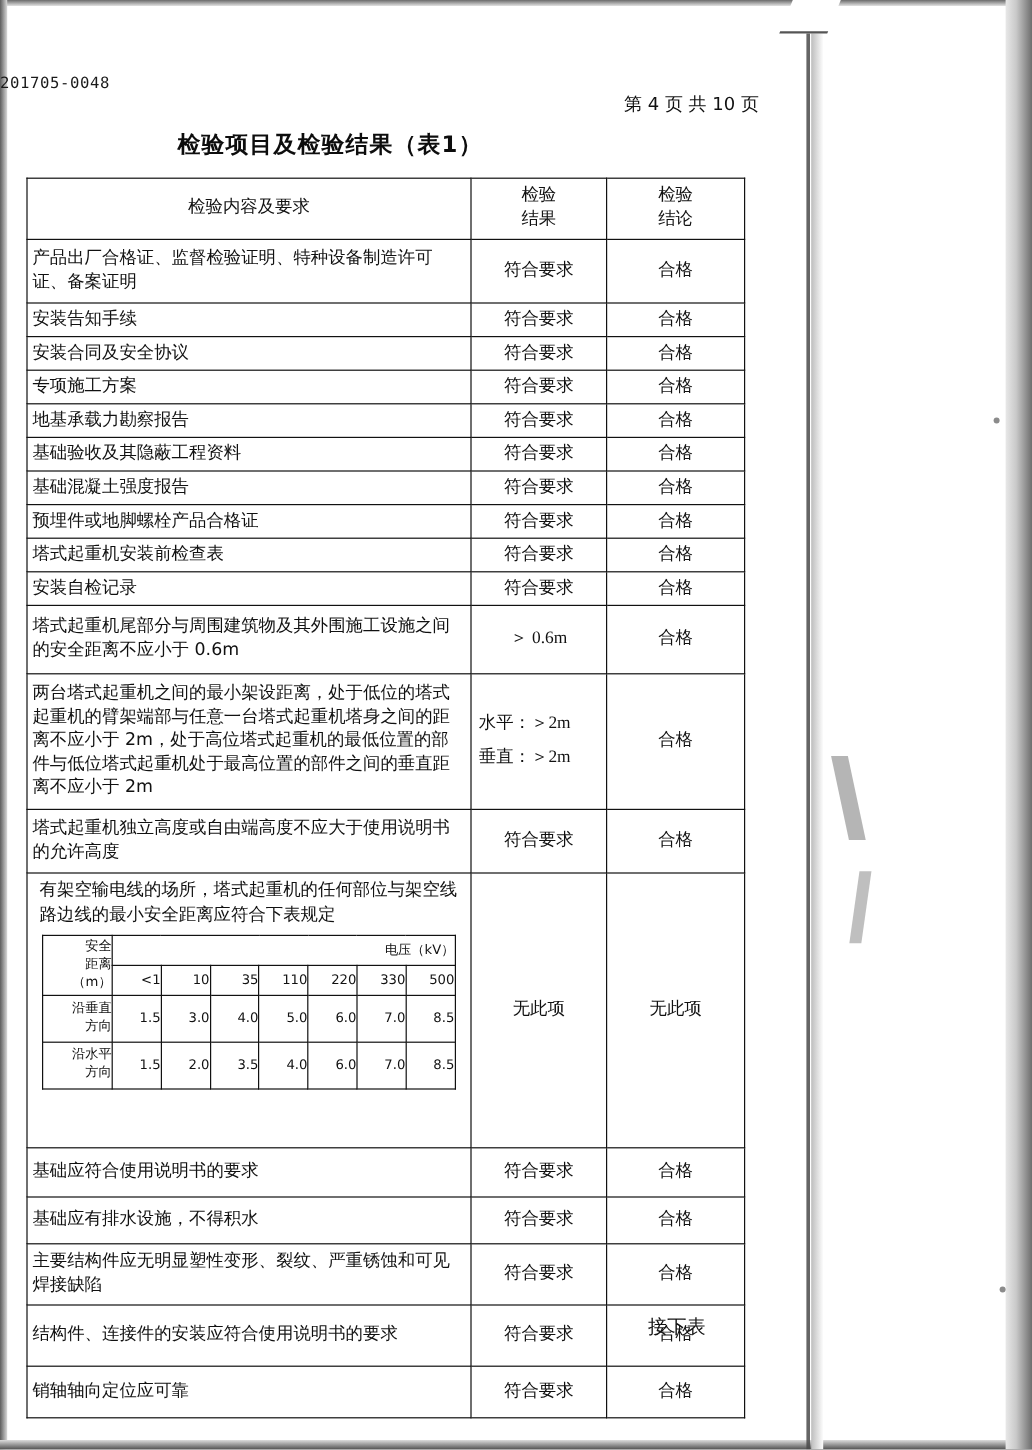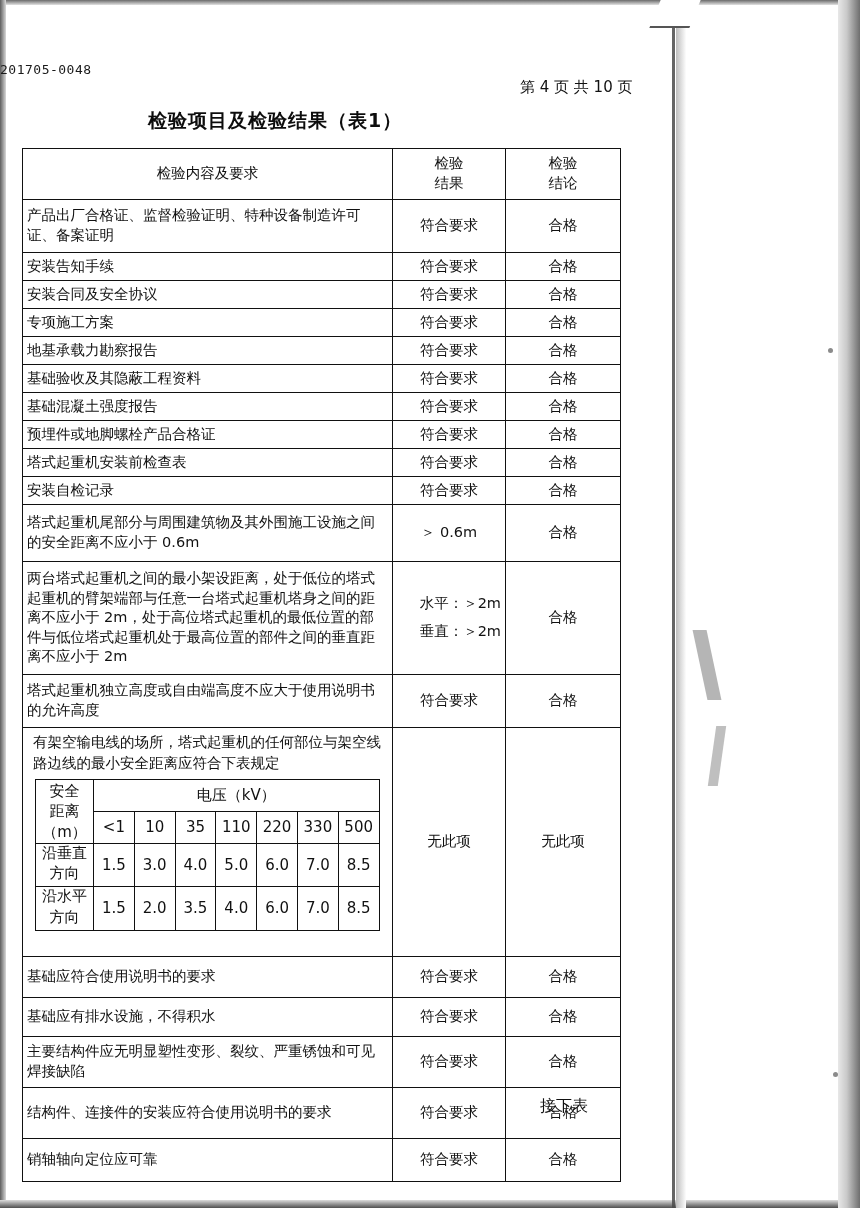--- a/index.html
+++ b/index.html
@@ -114,37 +114,37 @@
     vertical-align: middle;
   }
   .col-a { width: 370px; }
   .col-b { width: 113px; }
   .col-c { width: 115px; }
   .hdr {
     text-align: center;
     font-size: 15px;
     height: 44px;
   }
-  .ctr { text-align: center; }
+  .ctr { text-align: center; font-family: Liberation Serif, serif; }
   .item { text-align: left; padding-left: 8px; }
   .item-ind { text-align: left; padding-left: 14px; }
   .row-s td { height: 21px; }
   .tall { line-height: 1.5; margin-top: 48px; }
 
   
   table.volt {
     border-collapse: collapse;
     width: 344px;
     margin: 5px 0 6px 8px;
     table-layout: fixed;
   }
   table.volt td {
     border: 1px solid #111;
-    font-size: 15px;
-    text-align: center;
+    font-size: 11px;
+    text-align: right;
     height: 23px;
     padding: 1px 0;
     color: #111;
   }
   .v-corner { width: 58px; height: 46px !important; font-size: 12px; line-height: 1.25; }
   .v-kv { height: 22px !important; font-size: 13px; margin-top: 12px; }
   .v-lbl { width: 58px; font-size: 12.5px; line-height: 1.2; height: 36px !important; font-family: Liberation Mono, monospace; }
   .v-cell { width: 40.8px; height: 36px !important; }
   .note-line { padding-left: 6px; line-height: 1.45; }
 
@@ -251,21 +251,21 @@
         </tr>
 
         <tr>
           <td class="item tall" style="height:50px;">塔式起重机尾部分与周围建筑物及其外围施工设施之间的安全距离不应小于 0.6m</td>
           <td class="ctr">＞ 0.6m</td>
           <td class="ctr">合格</td>
         </tr>
 
         <tr>
           <td class="item tall" style="height:106px;">两台塔式起重机之间的最小架设距离，处于低位的塔式起重机的臂架端部与任意一台塔式起重机塔身之间的距离不应小于 2m，处于高位塔式起重机的最低位置的部件与低位塔式起重机处于最高位置的部件之间的垂直距离不应小于 2m</td>
-          <td class="ctr" style="text-align:right;padding-left:6px;">
+          <td class="ctr" style="text-align:left;padding-left:6px;">
             <div>水平：＞2m</div>
             <div style="margin-top:8px;">垂直：＞2m</div>
           </td>
           <td class="ctr">合格</td>
         </tr>
 
         <tr>
           <td class="item tall" style="height:46px;">塔式起重机独立高度或自由端高度不应大于使用说明书的允许高度</td>
           <td class="ctr">符合要求</td>
           <td class="ctr">合格</td>

